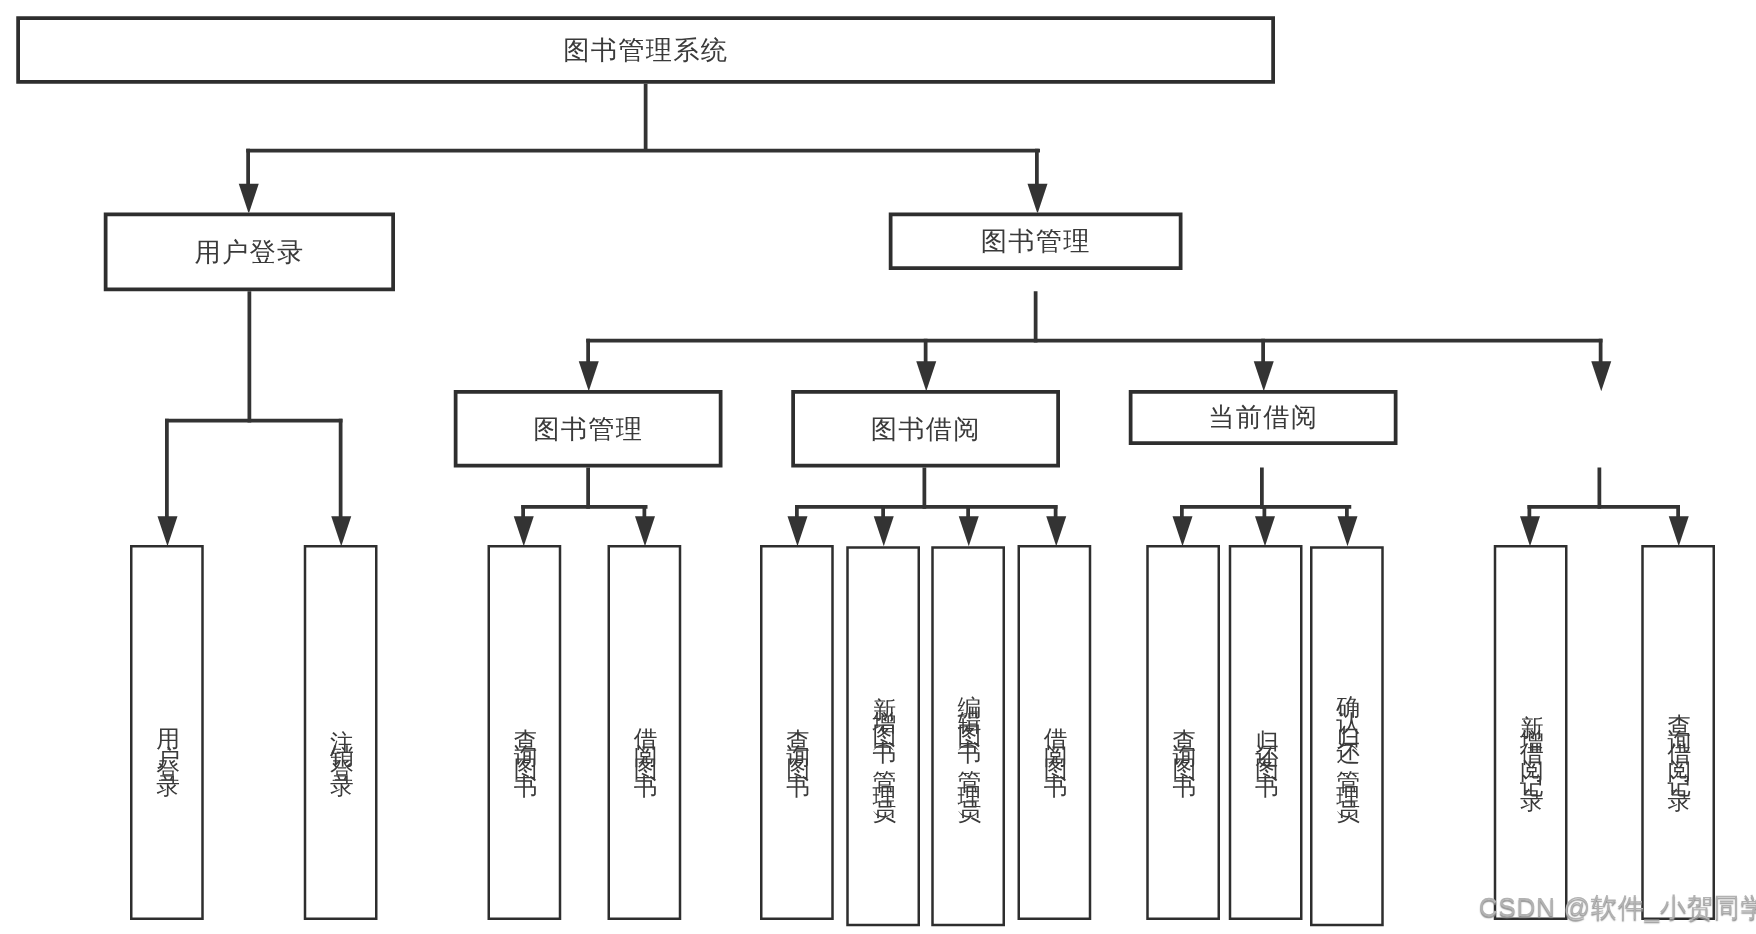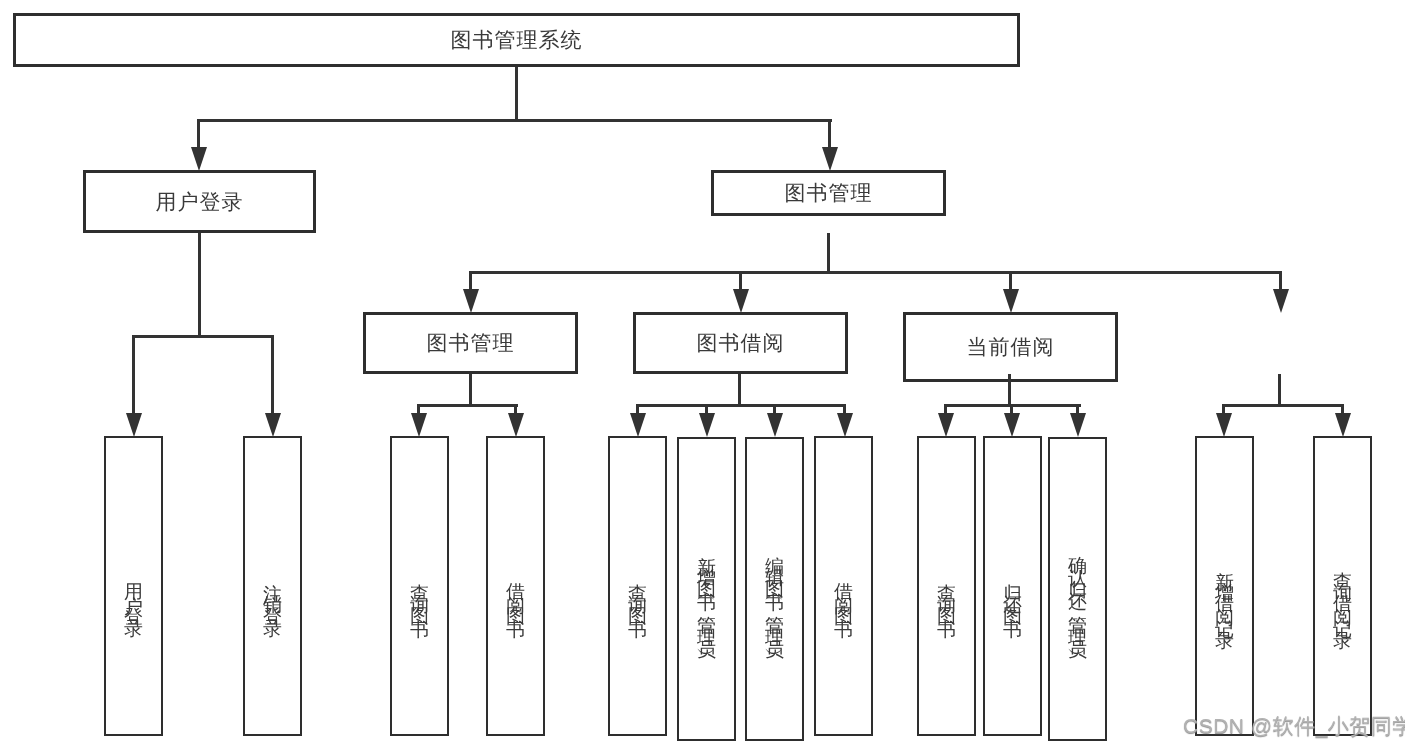--- a/index.html
+++ b/index.html
@@ -91,21 +91,21 @@
   <div class="arr" style="left:1003px; top:289px;"></div>
   <div class="ln" style="left:1279px; top:271px; width:3px; height:21px;"></div>
   <div class="arr" style="left:1273px; top:289px;"></div>
 
   <div class="box hbox" style="left:363px; top:312px; width:215px; height:62px;">
     <span>图书管理</span>
   </div>
   <div class="box hbox" style="left:633px; top:312px; width:215px; height:62px;text-align:right;">
     <span>图书借阅</span>
   </div>
-  <div class="box hbox" style="left:903px; top:312px; width:215px; height:70px;">
+  <div class="box hbox" style="left:903px; top:312px; width:215px; height:44px;">
     <span>当前借阅</span>
   </div>
 
   <div class="ln" style="left:469px; top:374px; width:3px; height:33px;"></div>
   <div class="ln" style="left:417px; top:404px; width:101px; height:3px;"></div>
   <div class="ln" style="left:417px; top:404px; width:3px; height:12px;"></div>
   <div class="arr" style="left:411px; top:413px;"></div>
   <div class="ln" style="left:514px; top:404px; width:3px; height:12px;"></div>
   <div class="arr" style="left:508px; top:413px;"></div>
 

